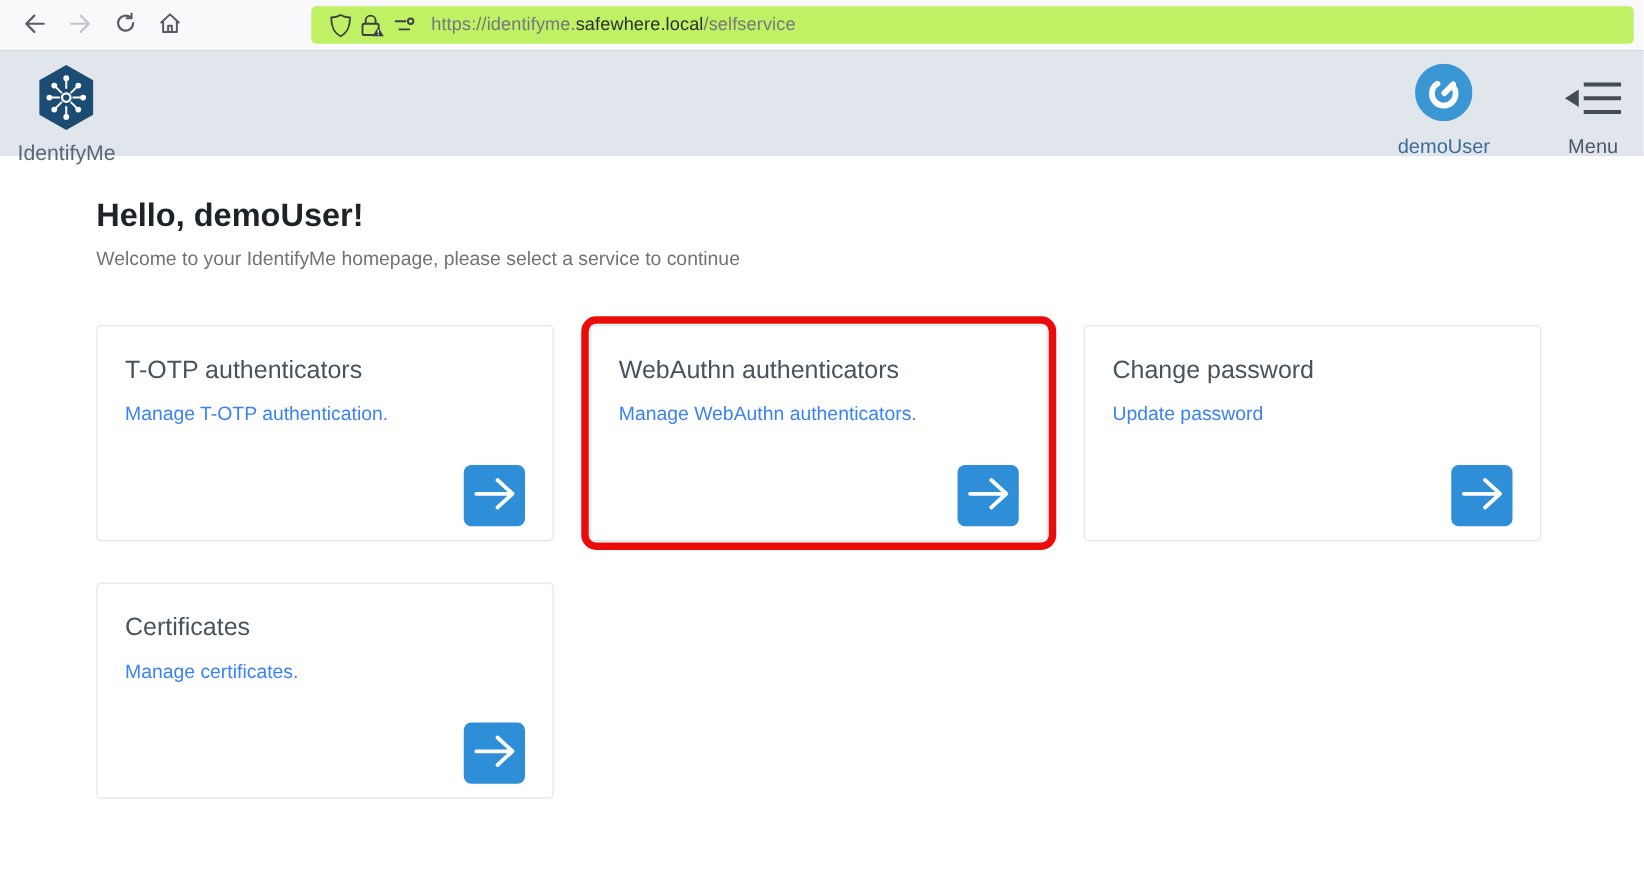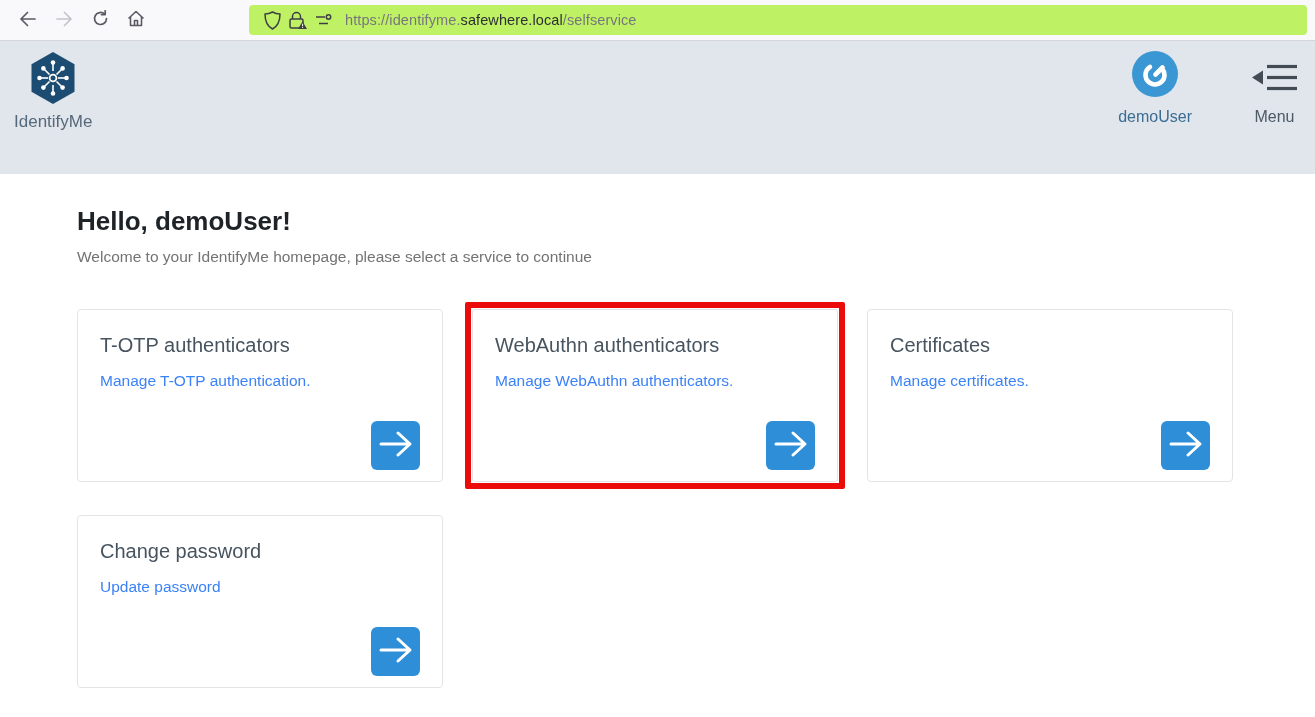--- a/index.html
+++ b/index.html
@@ -11,21 +11,21 @@
     display:flex; align-items:center; padding:0 8px 0 13px; }
   .nav-btn { width:30px; height:30px; display:flex; align-items:center; justify-content:center;
     border-radius:4px; margin-right:6px; cursor:pointer; background:transparent; border:none; }
   .url-bar { flex:1; height:30px; margin-left:92px; background:#bef264; border-radius:4px;
     display:flex; align-items:center; padding:0 10px; cursor:text; }
   .url-icon { display:flex; align-items:center; justify-content:center; width:26px; height:26px; }
   .url-text { margin-left:8px; font-size:14.5px; color:#76767c; letter-spacing:.1px; white-space:nowrap; }
   .url-text .domain { color:#2e2e33; }
 
   
-  .app-header { height:133px; background:#e1e5ec; display:flex; align-items:flex-start;
+  .app-header { height:84px; background:#e1e5ec; display:flex; align-items:flex-start;
     justify-content:space-between; padding:10px 18px 0 14px; }
   .brand { display:flex; flex-direction:column; align-items:center; }
   .brand-label { margin-top:3px; font-size:17px; color:#56697b; }
   .header-right { display:flex; gap:60px;align-items:flex-end; }
   .header-item { display:flex; flex-direction:column; align-items:center; cursor:pointer; }
   .header-item .label { margin-top:7px; font-size:16px; }
   .user-label { color:#3a6d93; }
   .menu-label { color:#4c5966; }
   .menu-icon-wrap { height:46px; display:flex; align-items:center; }
 
@@ -34,21 +34,21 @@
   .greeting { font-size:26px; font-weight:700; color:#1e2327; }
   .subtitle { margin-top:11px; font-size:15.5px; color:#737373; }
   .cards { margin-top:43px; display:flex; flex-wrap:wrap; gap:33px 29px; width:1162px;align-items:center; }
   .card { width:366px; height:173px; background:#fff; border:1px solid #e2e5e8; border-radius:4px;
     position:relative; padding:24px 22px; }
   .card-title { font-size:20px; font-weight:400; color:#47545f; }
   .card-desc { margin-top:15px; font-size:15.5px; color:#3b82f6; }
   .arrow-btn { position:absolute; right:22px; bottom:11px; width:49px; height:49px;
     background:#2e8fd8; border:none; border-radius:6px; display:flex; align-items:center;
     justify-content:center; cursor:pointer; }
-  .highlight { border:6px solid #eb0b0b; padding:1px; margin:-7px; border-radius:2px; }
+  .highlight { border:6px solid #eb0b0b; padding:1px; margin:-7px; border-radius:12px; }
 </style>
 </head>
 <body>
 
 <div class="browser-bar">
   <button class="nav-btn">
     <span>
       <svg width="18" height="16" viewBox="0 0 18 16">
           <path d="M16 8 H2 M2 8 L8.5 1.5 M2 8 L8.5 14.5" stroke="#5a5a64" stroke-width="1.7" fill="none" stroke-linecap="round" stroke-linejoin="round"></path>
         </svg>
@@ -187,37 +187,37 @@
           <span>
             <svg width="34" height="32" viewBox="0 0 34 32">
                 <path d="M2 16 H30 M19 5 L31 16 L19 27" stroke="#fff" stroke-width="3" fill="none" stroke-linecap="round" stroke-linejoin="round"></path>
               </svg>
           </span>
         </button>
       </div>
     </div>
 
     <div class="card">
+      <div class="card-title">Change password</div>
+      <div class="card-desc">Update password</div>
+      <button class="arrow-btn">
+        <span>
+          <svg width="34" height="32" viewBox="0 0 34 32">
+              <path d="M2 16 H30 M19 5 L31 16 L19 27" stroke="#fff" stroke-width="3" fill="none" stroke-linecap="round" stroke-linejoin="round"></path>
+            </svg>
+        </span>
+      </button>
+    </div>
+
+    <div class="card">
       <div class="card-title">Certificates</div>
       <div class="card-desc">Manage certificates.</div>
       <button class="arrow-btn">
         <span>
           <svg width="34" height="32" viewBox="0 0 34 32">
               <path d="M2 16 H30 M19 5 L31 16 L19 27" stroke="#fff" stroke-width="3" fill="none" stroke-linecap="round" stroke-linejoin="round"></path>
             </svg>
         </span>
       </button>
     </div>
 
-    <div class="card">
-      <div class="card-title">Change password</div>
-      <div class="card-desc">Update password</div>
-      <button class="arrow-btn">
-        <span>
-          <svg width="34" height="32" viewBox="0 0 34 32">
-              <path d="M2 16 H30 M19 5 L31 16 L19 27" stroke="#fff" stroke-width="3" fill="none" stroke-linecap="round" stroke-linejoin="round"></path>
-            </svg>
-        </span>
-      </button>
-    </div>
-
   </div>
 </main>
 
 </body></html>

